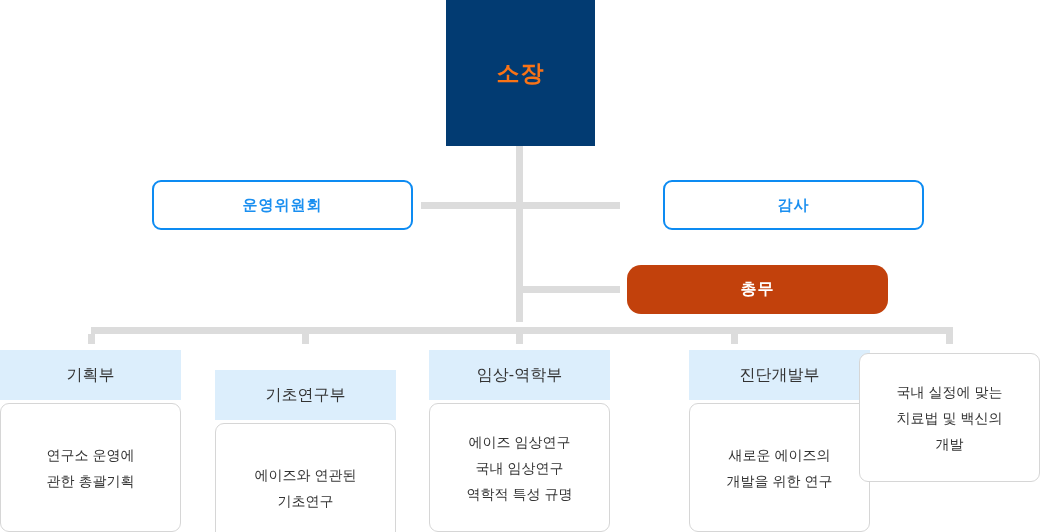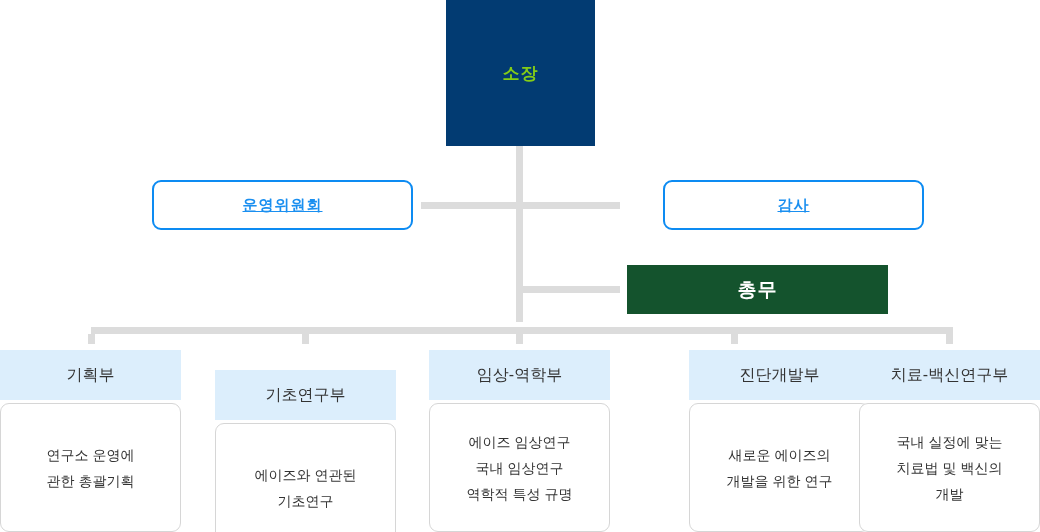--- a/index.html
+++ b/index.html
@@ -27,22 +27,22 @@
   }
 
   
   .node-director {
     position: absolute;
     left: 446px;
     top: 0px;
     width: 149px;
     height: 146px;
     background: #023b72;
-    color: #84cc16;
-    font-size: 17px;
+    color: #f97316;
+    font-size: 23px;
     font-weight: bold;
     letter-spacing: 1px;
     display: flex;
     align-items: center;
     justify-content: center;
   }
 
   
   .node-outline {
     position: absolute;
@@ -50,48 +50,48 @@
     border: 2px solid #0d8bf2;
     border-radius: 9px;
     background: #ffffff;
     color: #1a8ff0;
     font-size: 15px;
     font-weight: bold;
     letter-spacing: 1px;
     display: flex;
     align-items: center;
     justify-content: center;
-    text-decoration: underline;
   }
   #node-committee {
     left: 152px;
     top: 180px;
     width: 261px;
     height: 50px;
   }
   #node-auditor {
     left: 627px;
     top: 180px;
     width: 261px;
     height: 50px;
     margin-left: 36px;
   }
 
   
   .node-filled {
     position: absolute;
     box-sizing: border-box;
-    background: #14532d;
+    background: #c2410c;
     color: #ffffff;
-    font-size: 19px;
+    font-size: 16px;
     font-weight: bold;
     letter-spacing: 1px;
     display: flex;
     align-items: center;
     justify-content: center;
+    border-radius: 14px;
   }
   #node-general-affairs {
     left: 627px;
     top: 265px;
     width: 261px;
     height: 49px;
   }
 
   
   .dept {
@@ -192,21 +192,20 @@
     <div class="dept-header">진단개발부</div>
     <div class="dept-body">
       <div>
         <span>새로운 에이즈의</span>
         <span>개발을 위한 연구</span>
       </div>
     </div>
   </div>
 
   <div class="dept" style="left:859px;">
-    <div class="dept-header">치료-백신연구부</div>
     <div class="dept-body">
       <div>
         <span>국내 실정에 맞는</span>
         <span>치료법 및 백신의</span>
         <span>개발</span>
       </div>
     </div>
   </div>
 
 </div>

